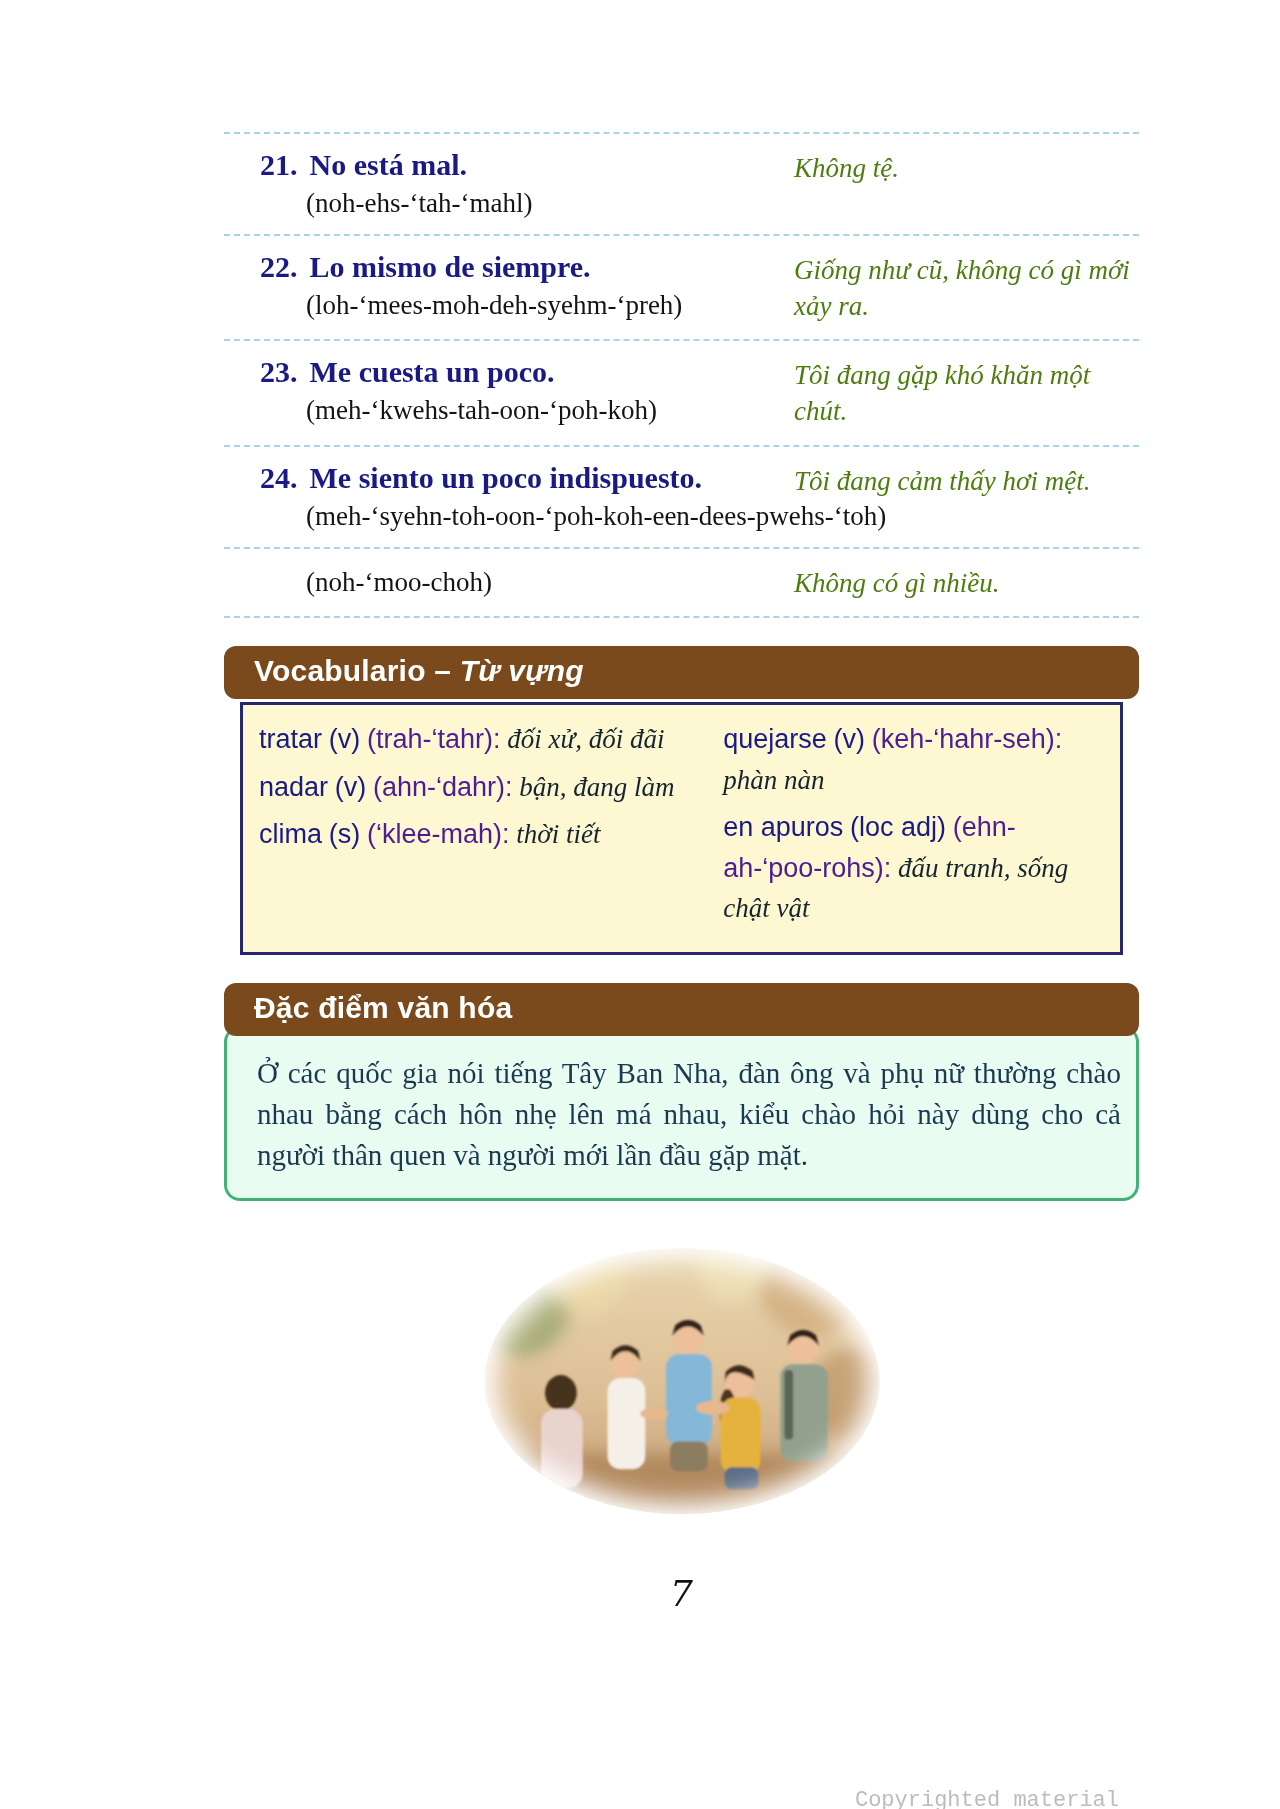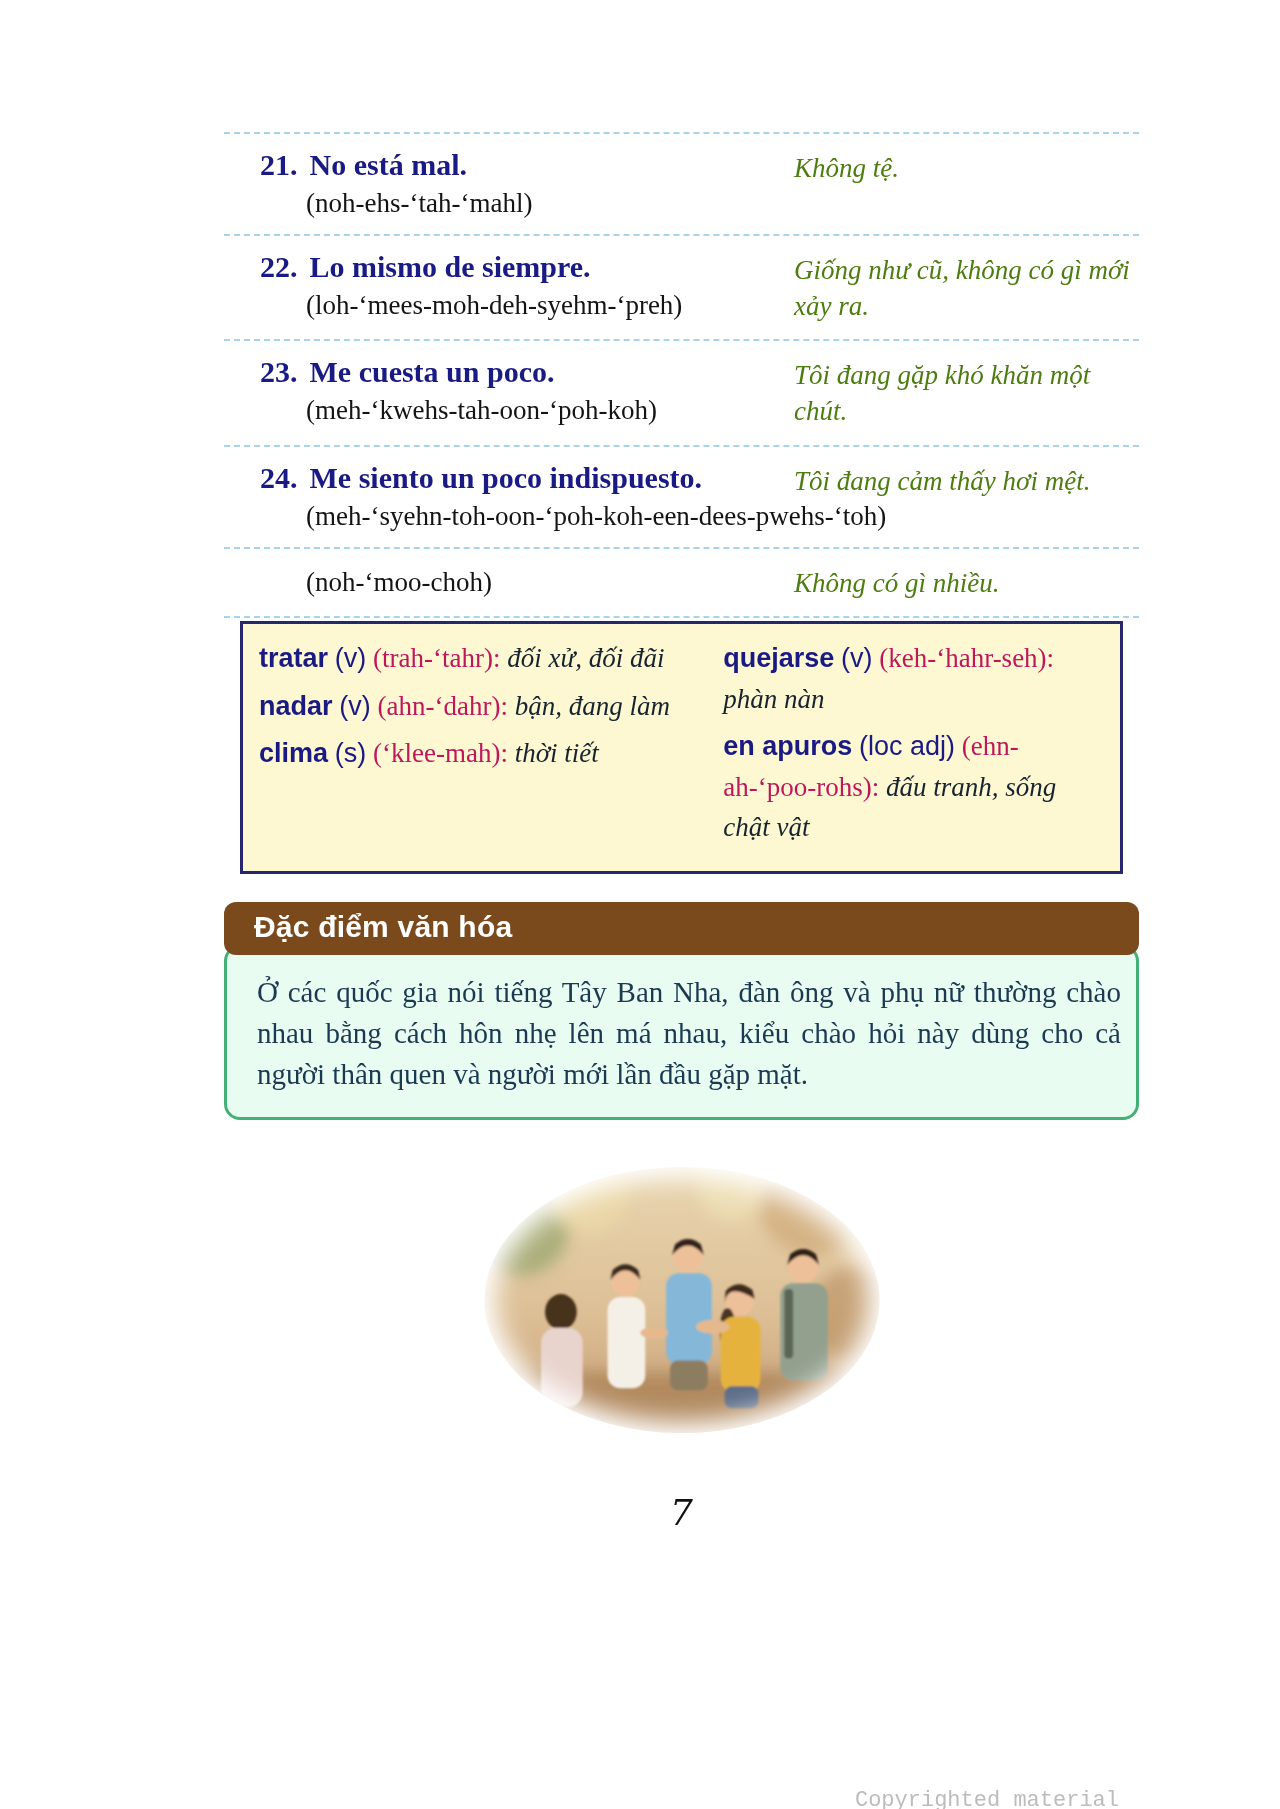--- a/index.html
+++ b/index.html
@@ -54,23 +54,23 @@
     margin:3px 16px 0 16px;
     background:#fdf7d2;
     border:3px solid #27276e;
     padding:14px 26px 16px 16px;
     display:flex;gap:30px;
   }
   .vocab-col{font-size:27px;line-height:1.5;}
   .vocab-col-left{flex:0 0 52%;}
   .vocab-col-right{flex:1;}
   .ventry{margin:0 0 7px 0;}
-  .vword{color:#1a1a84;font-weight:700;font-family:"Liberation Sans", sans-serif;}
+  .vword{color:#1a1a84;font-weight:400;font-family:"Liberation Sans", sans-serif;}
   .vpos{color:#1a1a84;font-family:"Liberation Sans", sans-serif;}
-  .vpron{color:#be185d;font-family:Liberation Serif, serif;text-align:center;}
+  .vpron{color:#4c1d95;font-family:Liberation Sans, sans-serif;text-align:center;}
   .vmean{font-style:italic;color:#16242f;}
 
   
   .culture-box{
     margin-top:-10px;
     background:#e9fcf2;
     border:3px solid #43b077;
     border-radius:16px;
     padding:24px 15px 22px 30px;
     font-size:29px;line-height:1.42;
@@ -152,20 +152,23 @@
 
       <div class="phrase-row">
         <div class="phrase-left">
           <div class="phrase-pron">(noh-‘moo-choh)</div>
         </div>
         <div class="phrase-vi">Không có gì nhiều.</div>
       </div>
 
     </div>
 
+    <div class="section-header">
+      <span>Vocabulario – </span><span class="italic">Từ vựng</span>
+    </div>
 
     <div class="vocab-box">
       <div class="vocab-col vocab-col-left">
         <p class="ventry">
           <span class="vword">tratar</span>
           <span class="vpos">(v)</span>
           <span class="vpron">(trah-‘tahr):</span>
           <span class="vmean">đối xử, đối đãi</span>
         </p>
         <p class="ventry">

